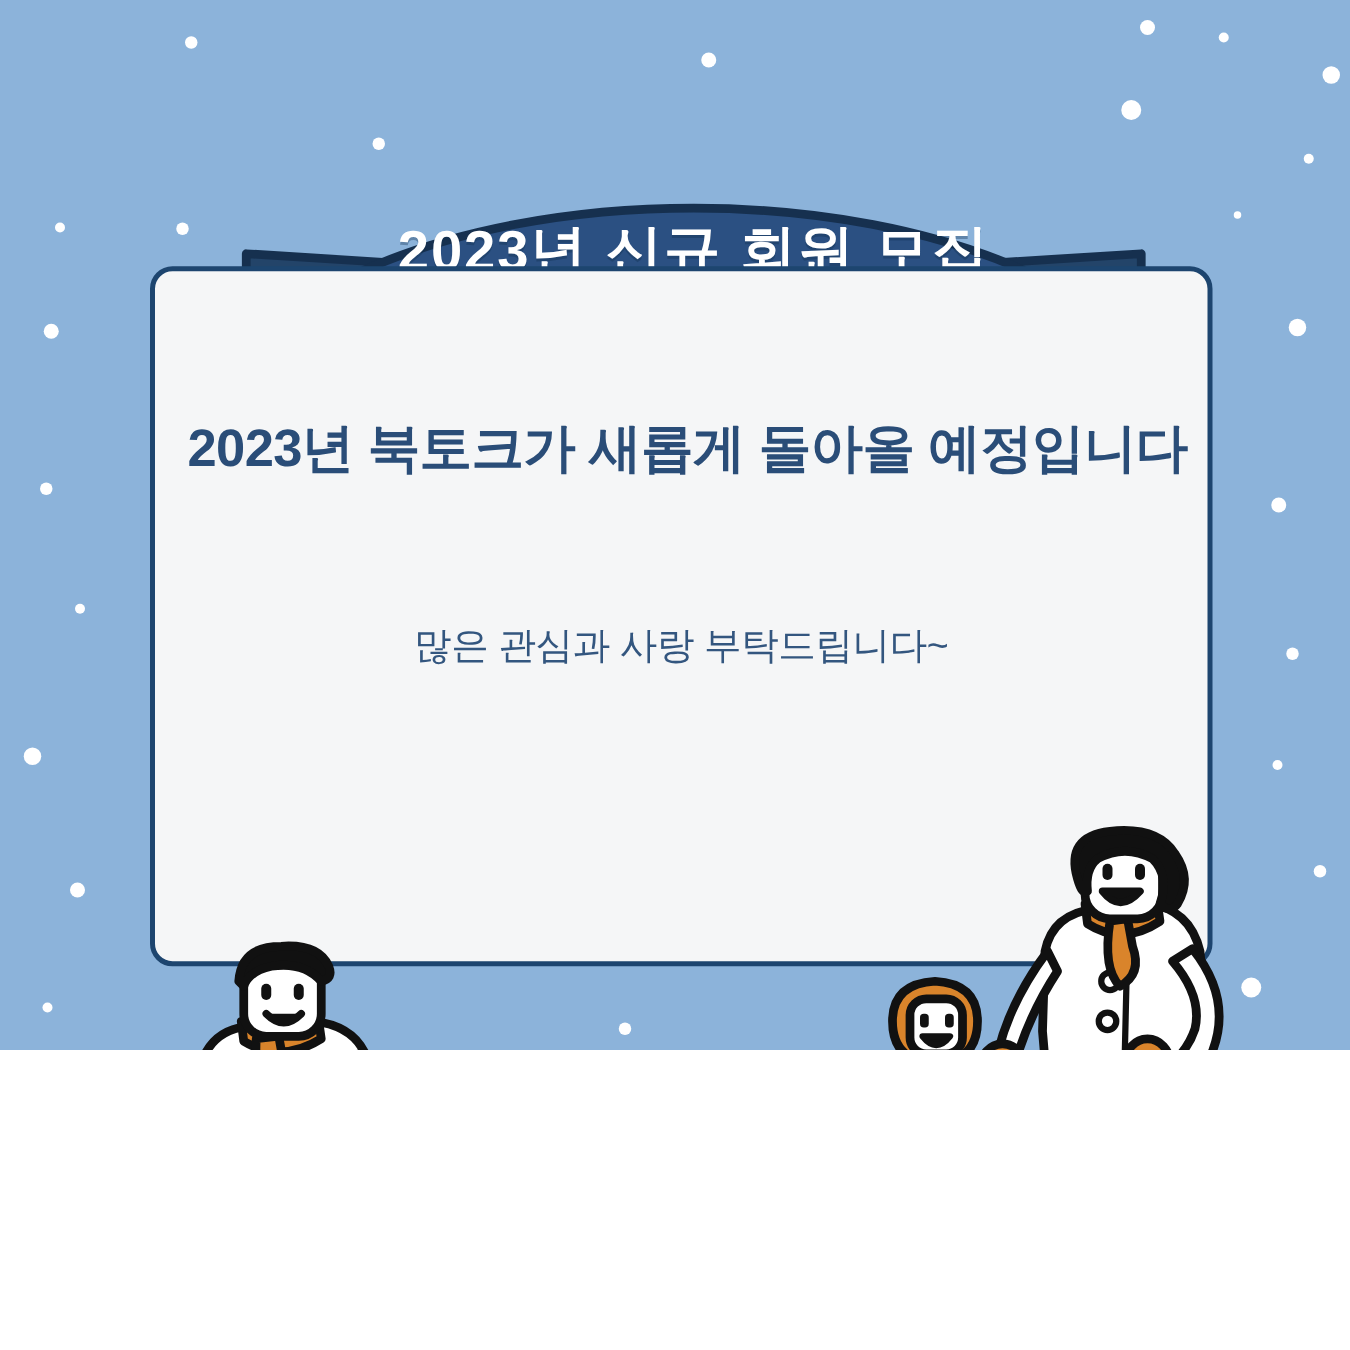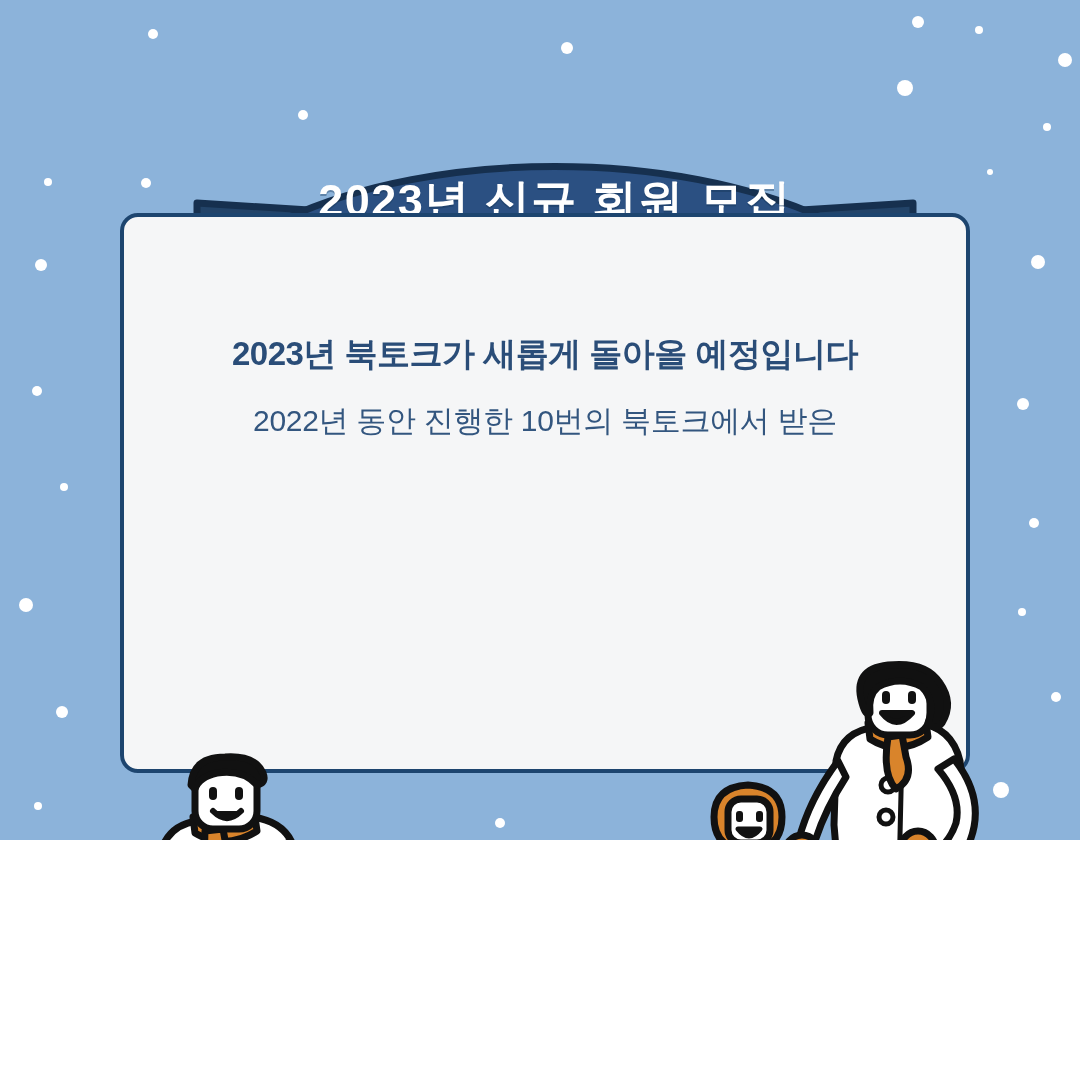--- a/index.html
+++ b/index.html
@@ -98,26 +98,27 @@
     position: absolute;
     left: 0;
     right: 0;
     top: 118px;
     text-align: center;
     padding: 0 26px;
     box-sizing: border-box;
   }
   .headline {
     color: #2a4d78;
-    font-size: 33px;
+    font-size: 42px;
     font-weight: bold;
     letter-spacing: -0.5px;
     line-height: 1.15;
-    margin: 0 0 24px 0;
+    margin: 0 0 52px 0;
     white-space: nowrap;
+    text-align: right;
   }
   .body-line {
     color: #33567f;
     font-size: 30px;
     font-weight: 500;
     line-height: 1.62;
     margin: 0;
     letter-spacing: -0.3px;
   }
   .body-gap { height: 58px; }
@@ -197,22 +198,22 @@
       <path d="M110,74 C260,4 500,4 650,74 L650,134 C500,66 260,66 110,134 Z" fill="#2b5082" stroke="#16304f" stroke-width="7" stroke-linejoin="round"></path>
     </svg>
     <div class="ribbon-title">
       <span>2023년 신규 회원 모집</span>
     </div>
   </div>
 
   <div class="card">
     <div class="card-inner">
       <h1 class="headline">2023년 북토크가 새롭게 돌아올 예정입니다</h1>
-      <p class="body-line">2022년 동안 진행한 10번의 북토크에서 받은</p>
       <div class="body-gap"></div>
+      <p class="body-line">많은 관심과 사랑 부탁드립니다~</p>
     </div>
   </div>
 
   <div class="illus" id="illus-left">
     <svg viewBox="0 0 420 325" aria-hidden="true">
       <g fill="none" stroke="#111111" stroke-width="7" stroke-linecap="round" stroke-linejoin="round">
 
         <path d="M108,190 L96,256 L66,286" fill="#111111" stroke="#111111"></path>
         <path d="M108,190 L96,256 L66,286 L96,292 L120,252 L140,200 Z" fill="#111111"></path>
         <path d="M140,196 L160,254 L182,286 L210,282 L186,242 L172,192 Z" fill="#111111"></path>

